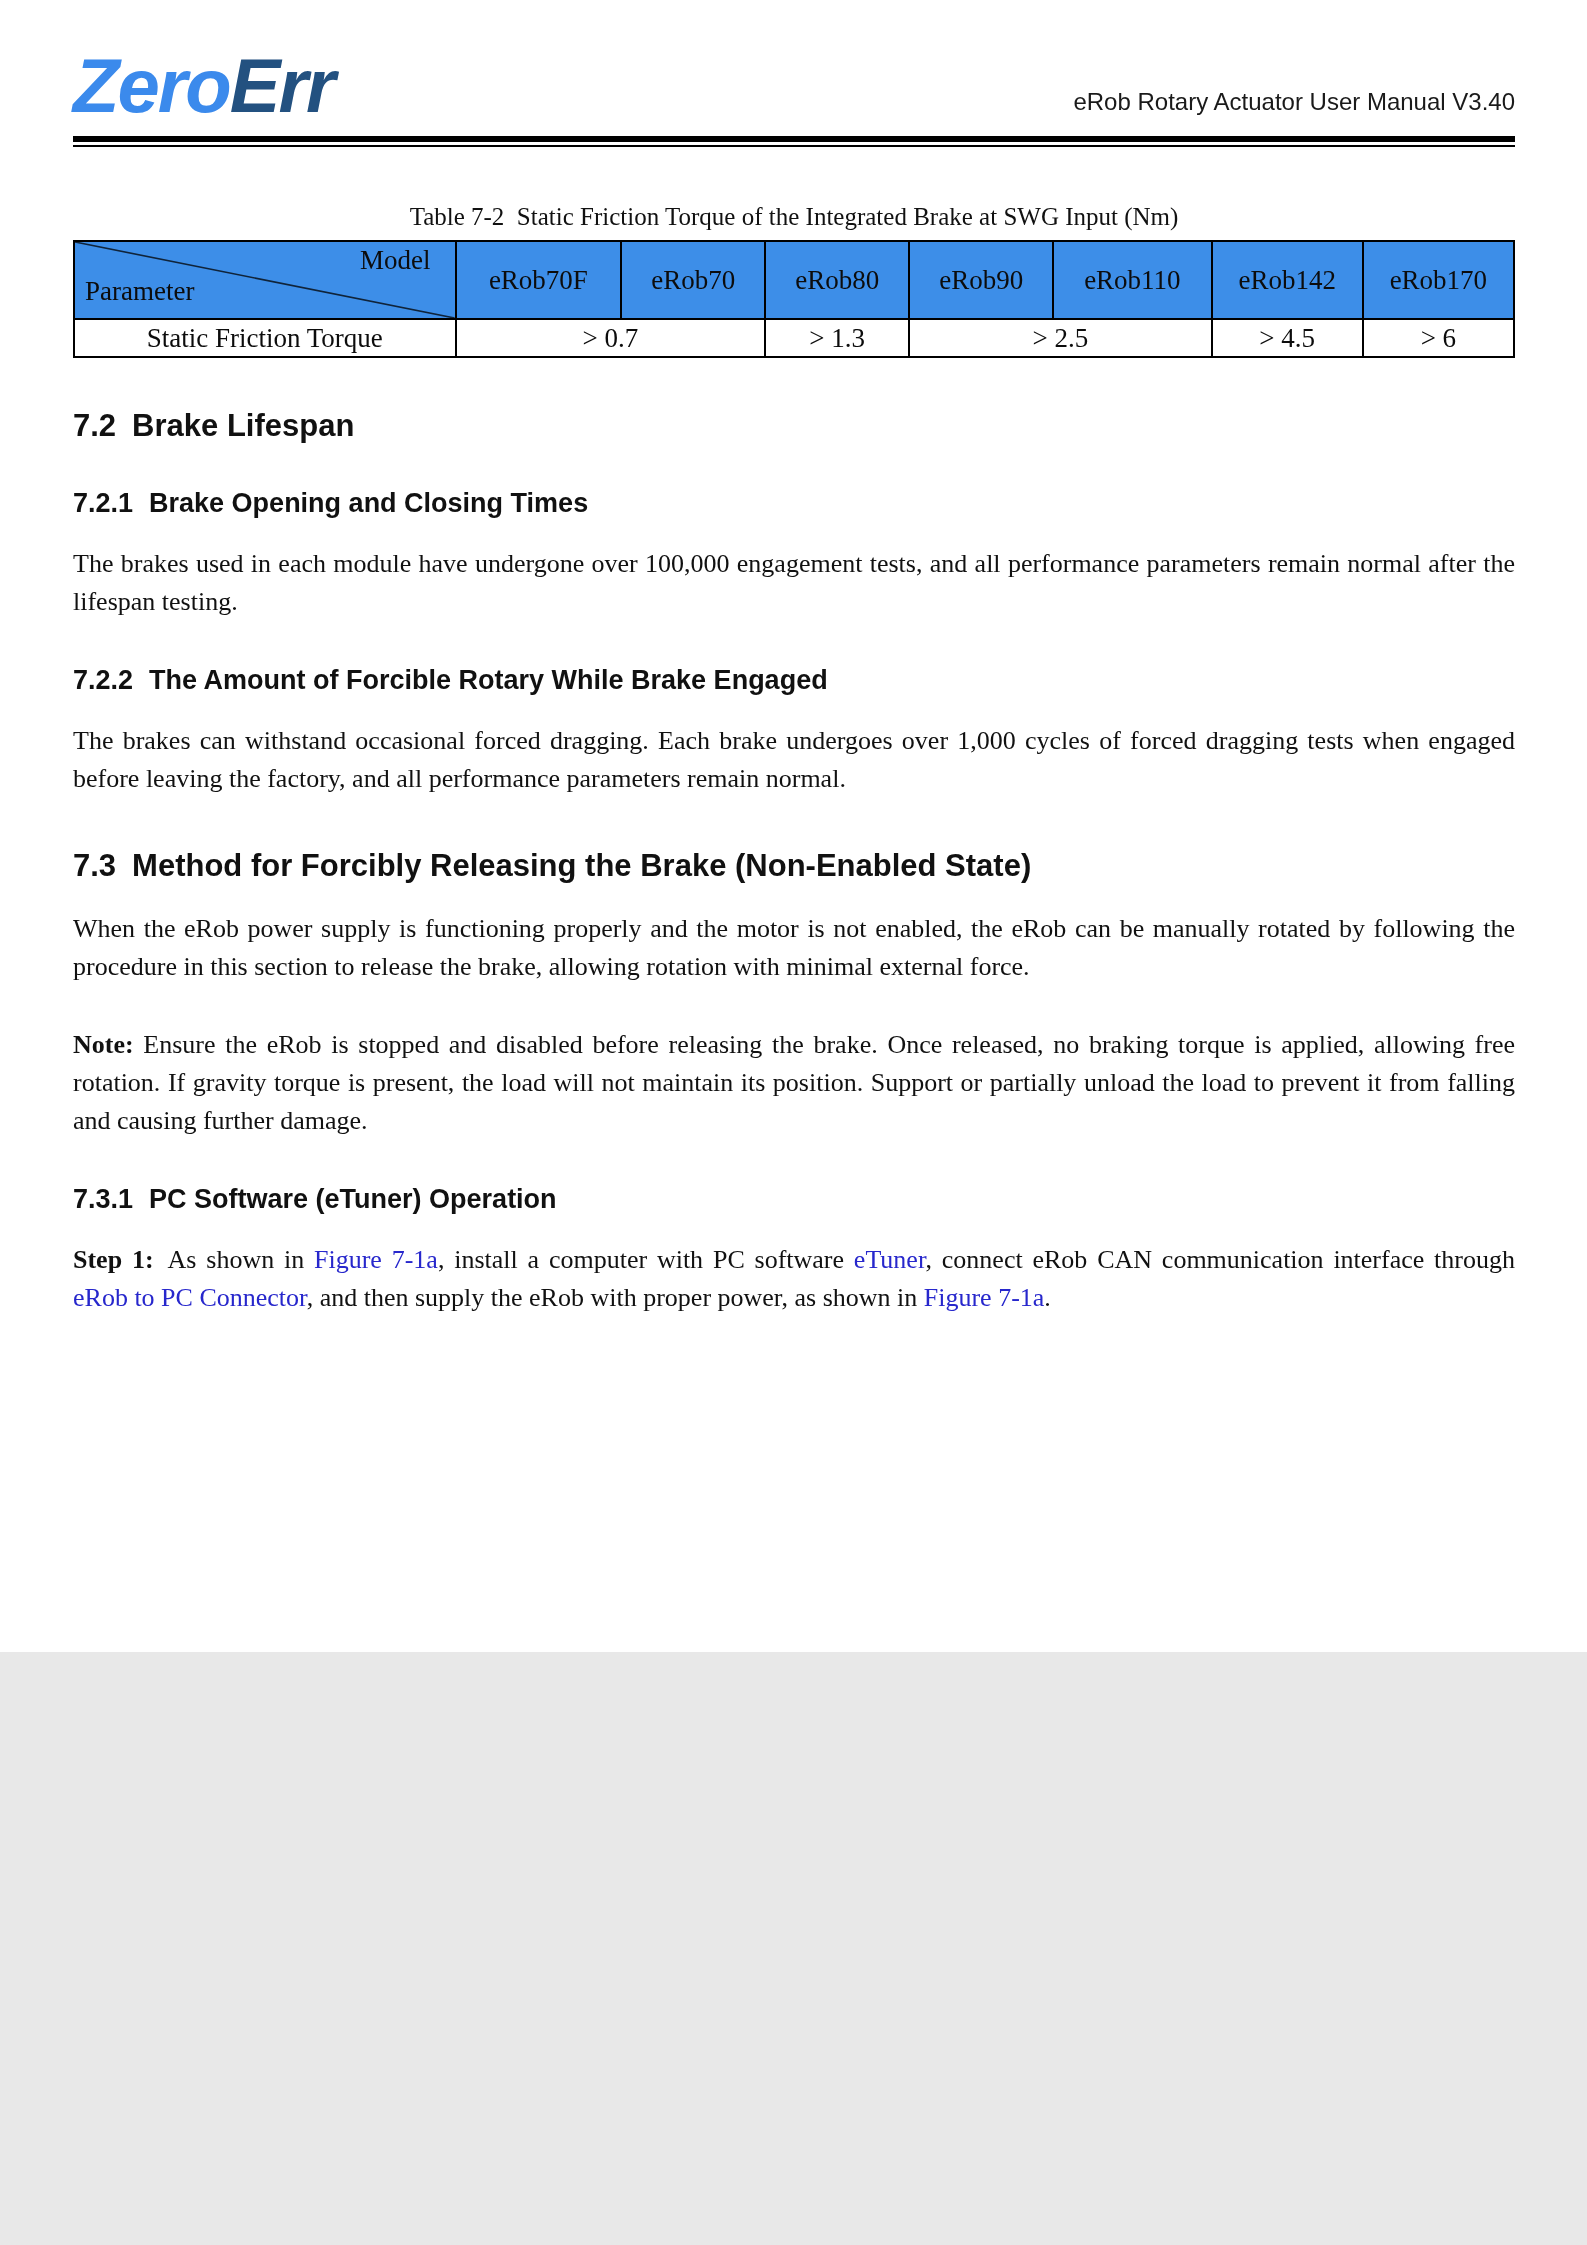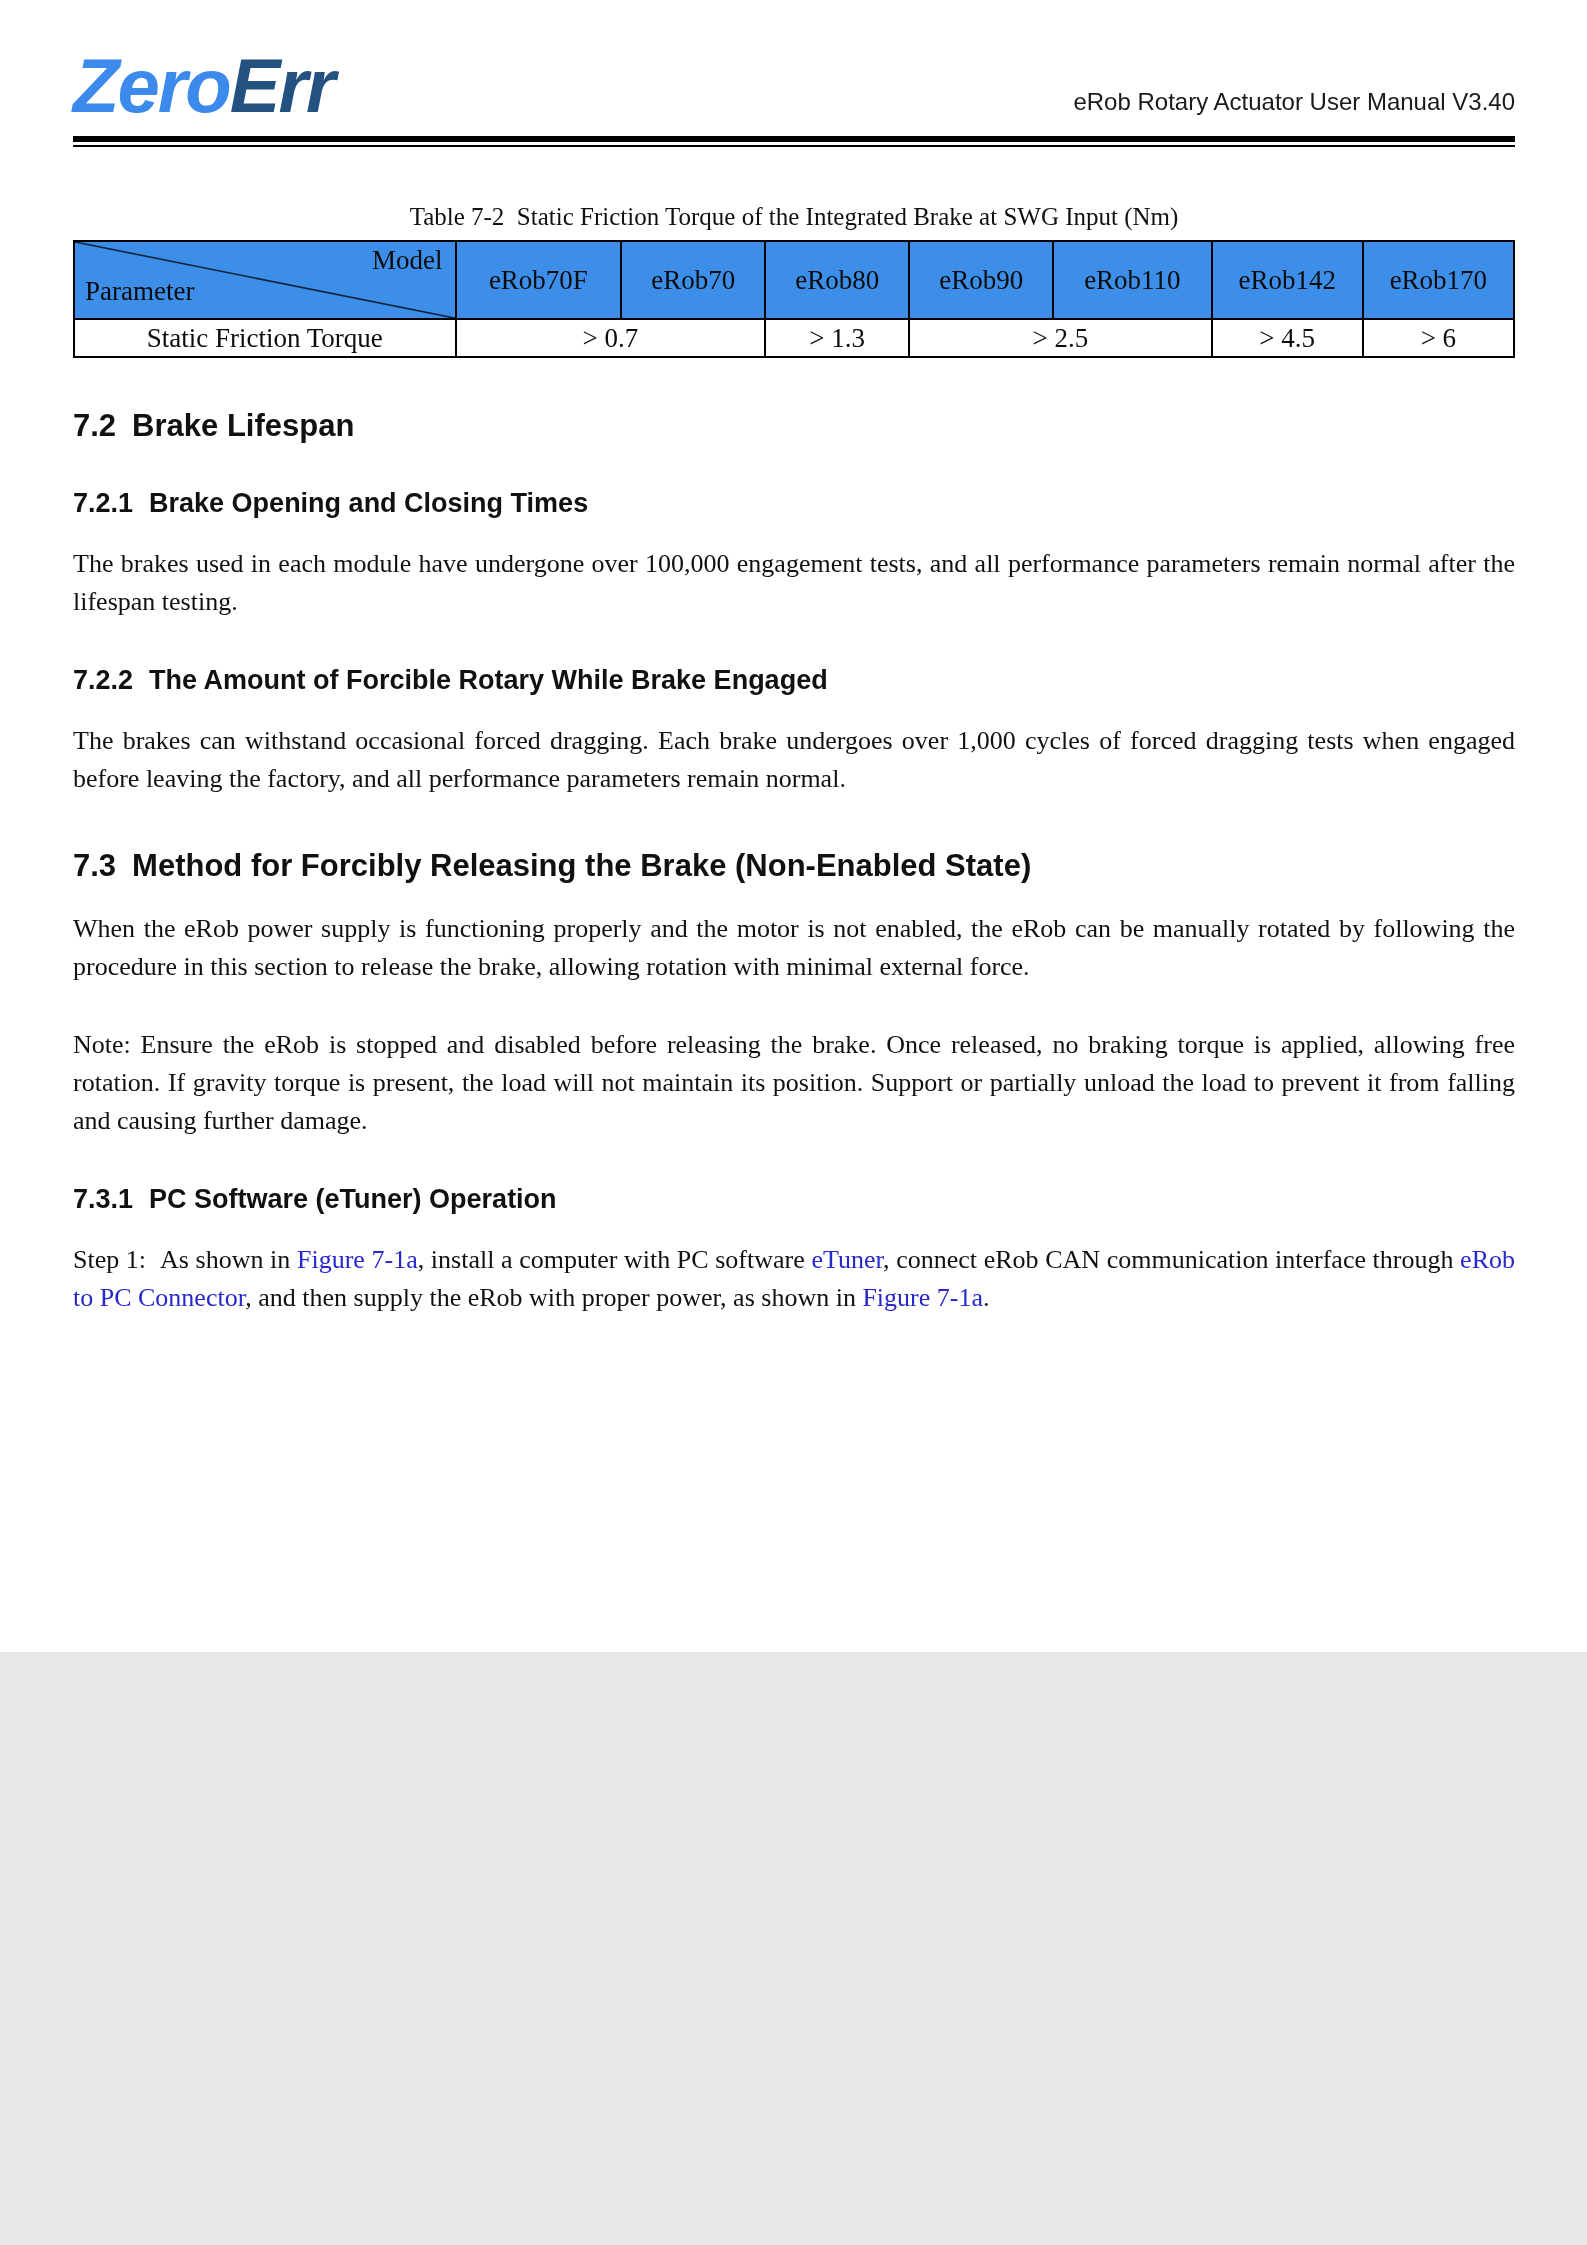--- a/index.html
+++ b/index.html
@@ -39,31 +39,31 @@
   .caption{margin-top:56px;text-align:center;font-size:25px;color:#111;}
   table.spec{
     margin-top:9px;width:100%;border-collapse:collapse;table-layout:fixed;
     font-size:27px;color:#0c0c0c;
   }
   table.spec th,table.spec td{border:2px solid #000;text-align:center;font-weight:normal;}
   table.spec thead th{background:var(--table-header-bg);height:78px;vertical-align:middle;}
   table.spec tbody td{background:#fff;height:38px;vertical-align:middle;}
   th.corner{position:relative;padding:0;}
   th.corner svg{position:absolute;left:0;top:0;width:100%;height:100%;display:block;}
-  .corner-model{position:absolute;top:3px;right:12px;}
+  .corner-model{position:absolute;top:3px;right:24px;}
   .corner-param{position:absolute;bottom:11px;left:10px;}
 
   
   h2.sec{font-family:"Liberation Sans", sans-serif;font-weight:bold;font-size:31px;color:#111;margin-top:50px;}
   h3.sec{font-family:"Liberation Sans", sans-serif;font-weight:bold;font-size:27px;color:#111;margin-top:44px;}
   h2.sec .num,h3.sec .num{margin-right:16px;}
   .mt-lg{margin-top:57px;}
   p.body{font-size:26px;line-height:1.46;text-align:justify;margin-top:26px;color:#111;}
   p.body.note-gap{margin-top:40px;}
-  .seg-bold{font-weight:normal;}
+  .seg-bold{font-weight:bold;}
   .seg-bold.step{margin-right:14px;}
   a.seg-link{color:var(--link);text-decoration:none;cursor:pointer;}
 
   
   .footer{position:absolute;left:73px;right:60px;top:2133px;}
   .footer-rule{height:3px;background:#1a1a1a;}
   .footer-row{display:flex;justify-content:space-between;align-items:baseline;margin-top:18px;
               font-family:"Liberation Sans", sans-serif;font-size:22px;}
   .footer-row a{color:var(--footer-link);text-decoration:none;cursor:pointer;}
   .footer-page{color:#111;}

